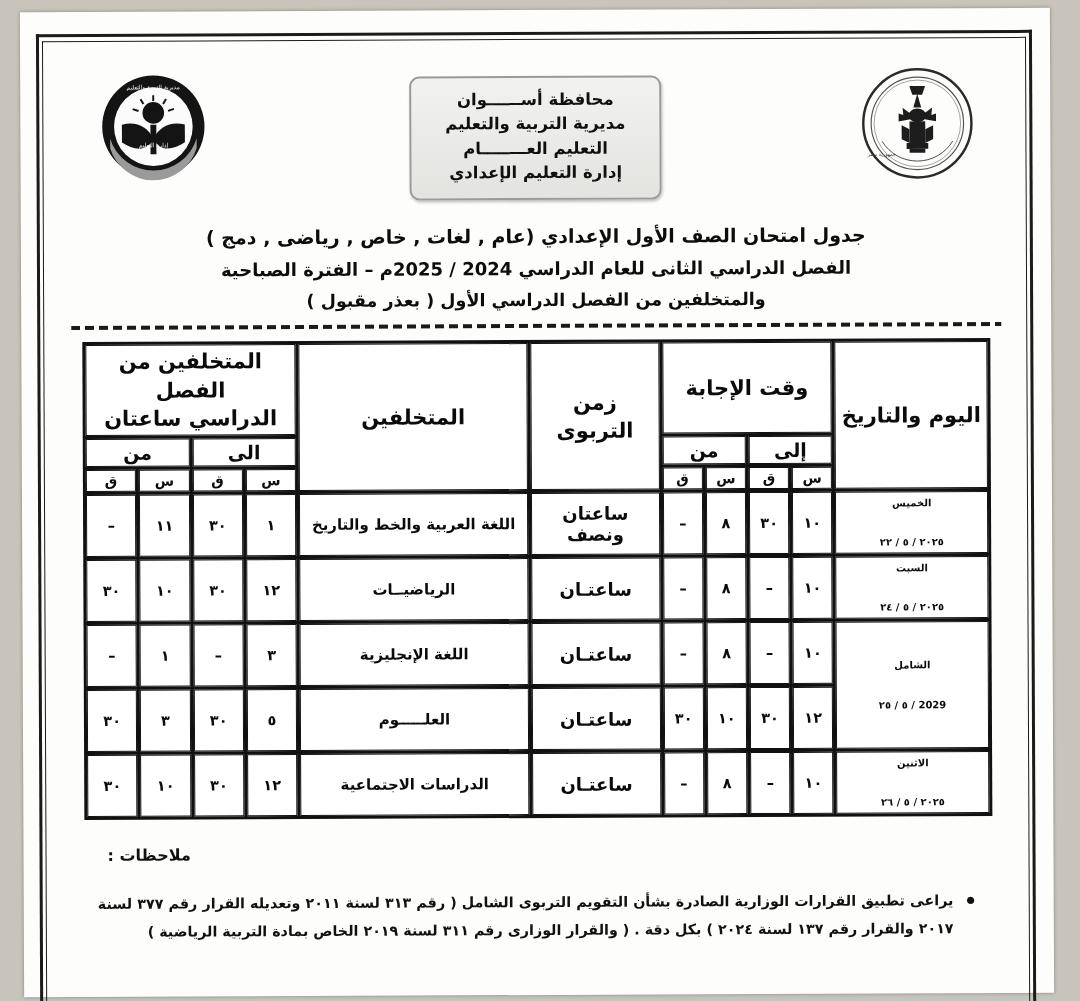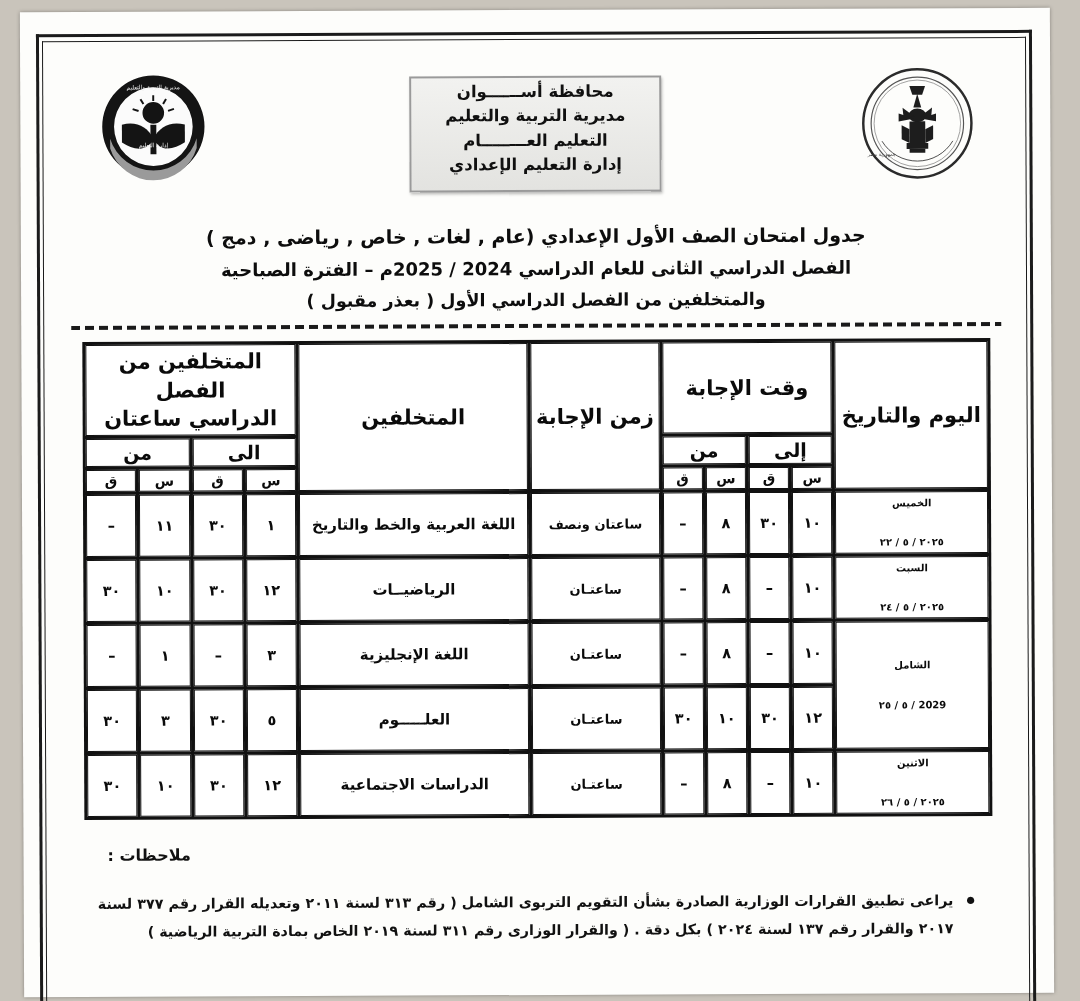--- a/index.html
+++ b/index.html
@@ -63,24 +63,24 @@
     width: 118px;
     height: 118px;
     flex: 0 0 auto;
     position: relative;
   }
   .logo svg { display:block; width:100%; height:100%; }
 
   .ministry-box {
     margin-top: 10px;
     border: 2px solid #9a9a9a;
-    border-radius: 0;
+    border-radius: 10px;
     background: linear-gradient(180deg,#f2f2f0 0%, #e3e3e0 100%);
     box-shadow: 1px 2px 3px rgba(0,0,0,.25);
-    padding: 2px 34px 12px 34px;
+    padding: 10px 34px 12px 34px;
     text-align: center;
     line-height: 1.48;
   }
   .ministry-box div {
     font-family: "DejaVu Sans", sans-serif;
     font-weight: bold;
     font-size: 16.5px;
     color: #101010;
     letter-spacing: .2px;
     white-space: nowrap;
@@ -129,21 +129,21 @@
     color: #0b0b0b;
     padding: 2px 3px;
   }
   .h-main { font-size: 21px; line-height: 1.35; }
   .h-sub  { font-size: 19px; }
   .h-unit { font-size: 14px; }
 
   td.c-date    { font-size: 10px; line-height: 1.55; width: 152px; }
   td.c-num     { font-size: 14.5px; }
   td.c-subject { font-size: 15px; }
-  td.c-dur     { font-size: 13px; }
+  td.c-dur     { font-size: 18px; }
 
   .date-day  { display:block; }
   .date-num  { display:block; letter-spacing: 1px; margin-top: 24px; }
 
   
   col.w-date { width: 152px; }
   col.w-q1   { width: 40px; }
   col.w-s1   { width: 40px; }
   col.w-q2   { width: 40px; }
   col.w-s2   { width: 40px; }
@@ -282,21 +282,21 @@
         <col class="w-q3">
           <col class="w-s3">
           <col class="w-q4">
           <col class="w-s4">
       </colgroup>
       <tbody>
 
         <tr>
           <td class="h-main" rowspan="3">اليوم والتاريخ</td>
           <td class="h-main" colspan="4">وقت الإجابة</td>
-          <td class="h-main" rowspan="3">زمن الإجابة</td>
+          <td class="h-main" rowspan="3">زمن التربوى</td>
           <td class="h-main" rowspan="3">المتخلفين</td>
           <td class="h-main" colspan="4">
             <span>المتخلفين من الفصل</span><br>
             <span>الدراسي ساعتان</span>
           </td>
         </tr>
 
         <tr>
           <td class="h-sub" colspan="2">إلى</td>
           <td class="h-sub" colspan="2">من</td>

